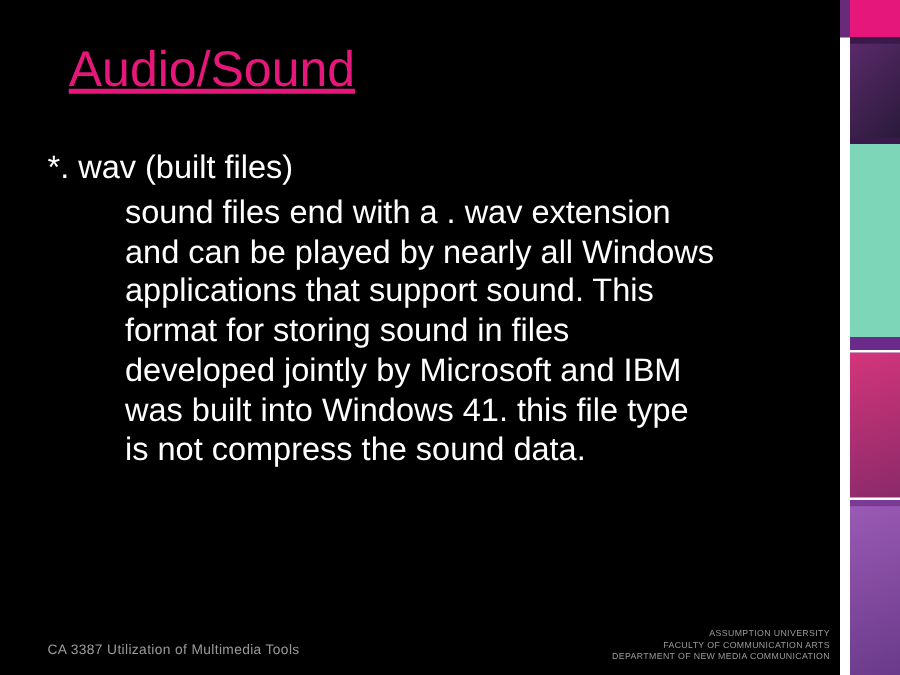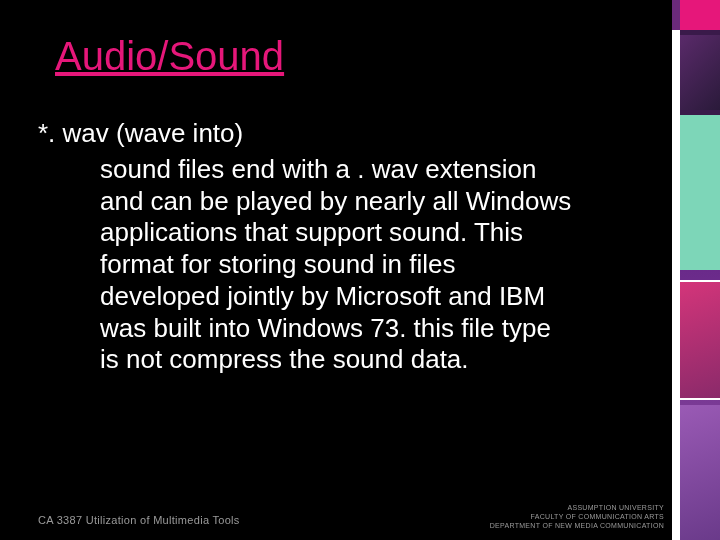--- a/index.html
+++ b/index.html
@@ -112,23 +112,23 @@
 
 <div class="right-strip">
   <div class="photo-hint"></div>
   <div class="tile1"></div>
   <div class="tile2"></div>
 </div>
 <div class="inner-strip"></div>
 
 <h1 class="heading">Audio/Sound</h1>
 
-<div class="lead">*. wav (wave into)</div>
+<div class="lead">*. wav (built files)</div>
 
-<div class="body">sound files end with a . wav extension and can be played by nearly all Windows applications that support sound. This format for storing sound in files developed jointly by Microsoft and IBM was built into Windows 73. this file type is not compress the sound data.</div>
+<div class="body">sound files end with a . wav extension and can be played by nearly all Windows applications that support sound. This format for storing sound in files developed jointly by Microsoft and IBM was built into Windows 41. this file type is not compress the sound data.</div>
 
 <div class="footer-left">CA 3387 Utilization of Multimedia Tools</div>
 
 <div class="footer-right">
   <div>ASSUMPTION UNIVERSITY</div>
   <div>FACULTY OF COMMUNICATION ARTS</div>
   <div>DEPARTMENT OF NEW MEDIA COMMUNICATION</div>
 </div>
 
 </body></html>

